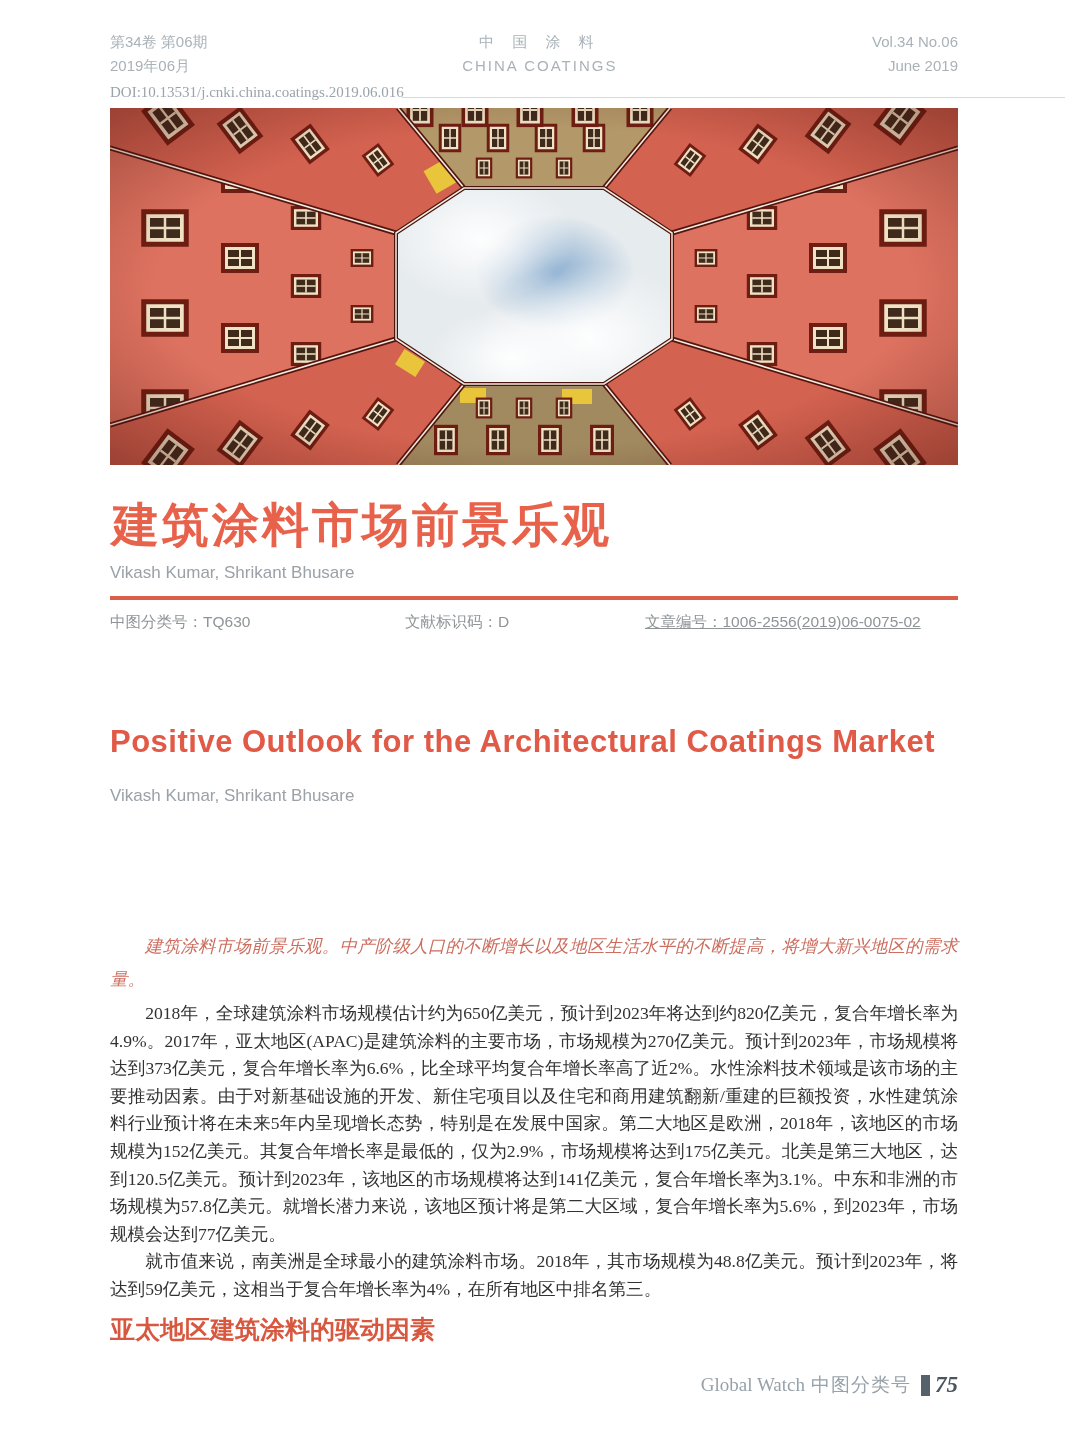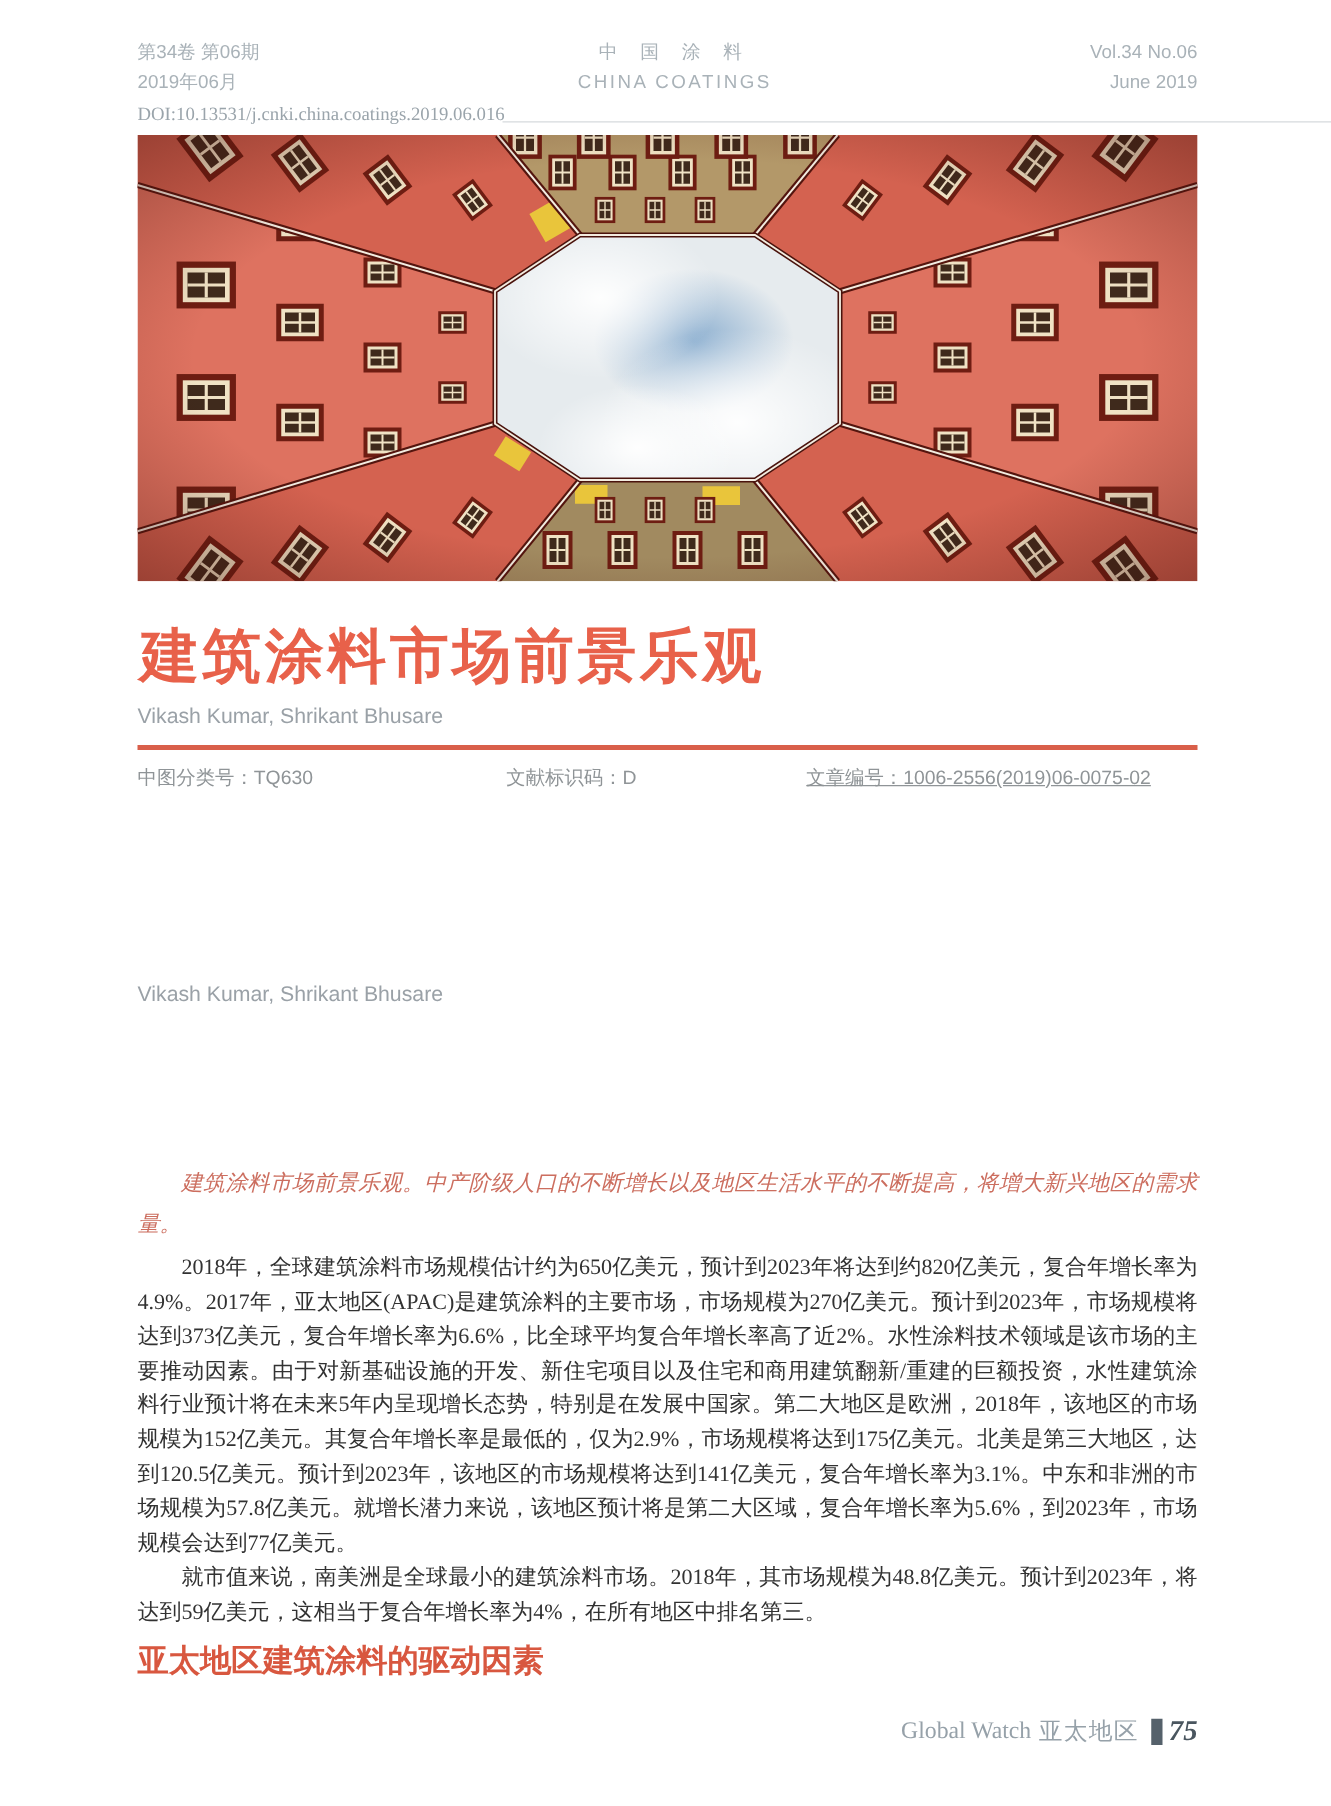--- a/index.html
+++ b/index.html
@@ -312,30 +312,31 @@
   <h1 class="cn-title">建筑涂料市场前景乐观</h1>
   <div class="cn-authors">Vikash Kumar, Shrikant Bhusare</div>
   <div class="title-rule"></div>
 
   <div class="meta-row">
     <span class="meta-clc">中图分类号：TQ630</span>
     <span class="meta-doc">文献标识码：D</span>
     <span class="meta-id">文章编号：1006-2556(2019)06-0075-02</span>
   </div>
 
+  <h2 class="en-title">Positive Outlook for the Architectural Coatings Market</h2>
   <div class="en-authors">Vikash Kumar, Shrikant Bhusare</div>
 
   <p class="abstract">建筑涂料市场前景乐观。中产阶级人口的不断增长以及地区生活水平的不断提高，将增大新兴地区的需求量。</p>
 
   <div class="body-col">
     <p>2018年，全球建筑涂料市场规模估计约为650亿美元，预计到2023年将达到约820亿美元，复合年增长率为4.9%。2017年，亚太地区(APAC)是建筑涂料的主要市场，市场规模为270亿美元。预计到2023年，市场规模将达到373亿美元，复合年增长率为6.6%，比全球平均复合年增长率高了近2%。水性涂料技术领域是该市场的主要推动因素。由于对新基础设施的开发、新住宅项目以及住宅和商用建筑翻新/重建的巨额投资，水性建筑涂料行业预计将在未来5年内呈现增长态势，特别是在发展中国家。第二大地区是欧洲，2018年，该地区的市场规模为152亿美元。其复合年增长率是最低的，仅为2.9%，市场规模将达到175亿美元。北美是第三大地区，达到120.5亿美元。预计到2023年，该地区的市场规模将达到141亿美元，复合年增长率为3.1%。中东和非洲的市场规模为57.8亿美元。就增长潜力来说，该地区预计将是第二大区域，复合年增长率为5.6%，到2023年，市场规模会达到77亿美元。</p>
     <p>就市值来说，南美洲是全球最小的建筑涂料市场。2018年，其市场规模为48.8亿美元。预计到2023年，将达到59亿美元，这相当于复合年增长率为4%，在所有地区中排名第三。</p>
     <h3 class="section-heading">亚太地区建筑涂料的驱动因素</h3>
   </div>
 
   <div class="page-footer">
     <span>Global Watch</span>
-    <span class="cn">亚太地区</span>
+    <span class="cn">中图分类号</span>
     <span class="footer-bar"></span>
     <span class="page-num">75</span>
   </div>
 
 </div>
 
 </body></html>

